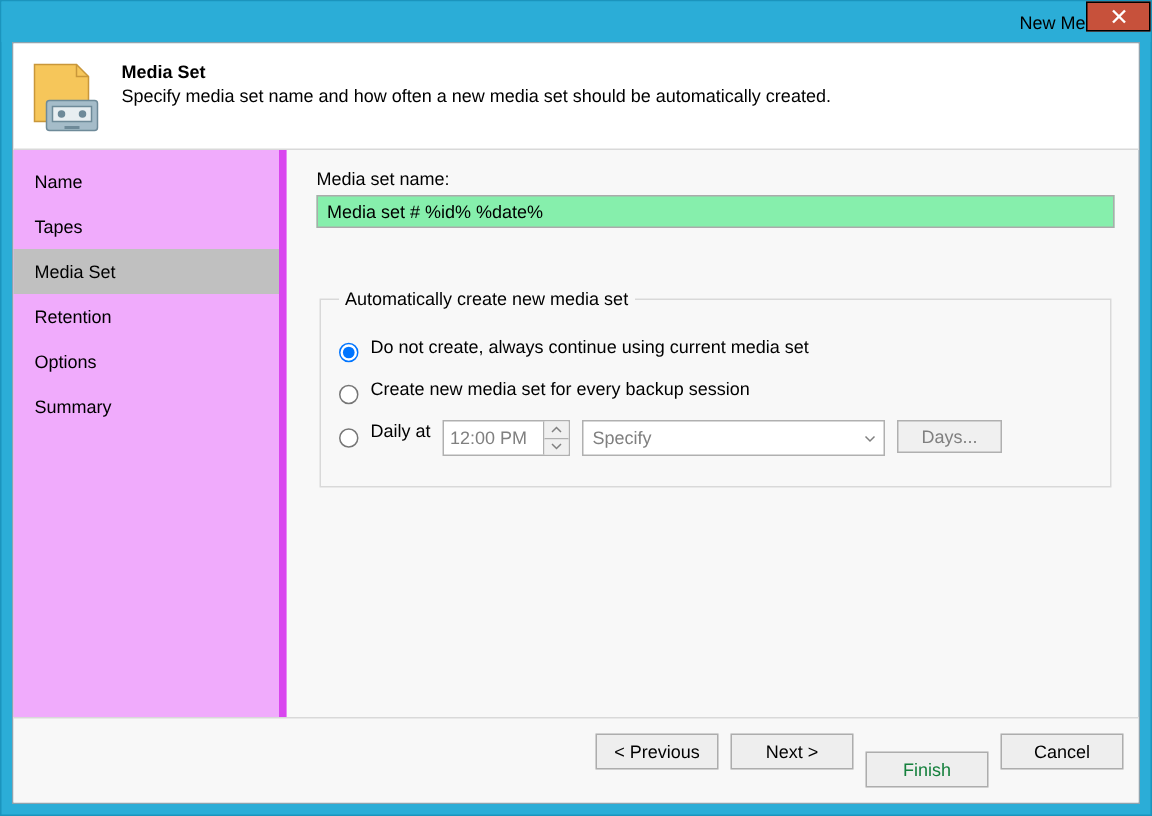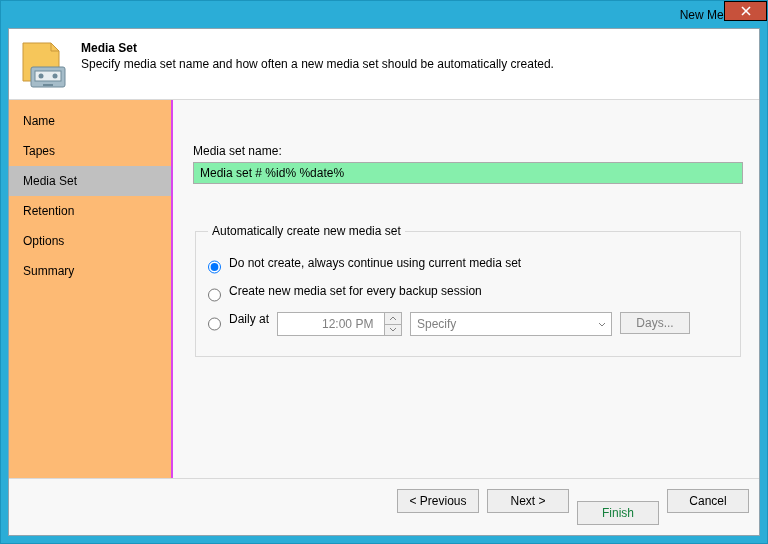--- a/index.html
+++ b/index.html
@@ -69,41 +69,41 @@
   .header-text h1 { font-size: 12px; font-weight: bold; margin: 4px 0 2px 0; }
   .header-text p  { font-size: 12px; margin: 0; }
 
   .body {
     flex: 1;
     display: flex;
     min-height: 0;
   }
 
   .nav {
-    width: 164px;
-    background: #fdba74;
-    border-right: 2px solid #d946ef;
+    width: 182px;
+    background: #f0abfc;
+    border-right: 5px solid #d946ef;
     padding-top: 6px;
     box-sizing: border-box;
   }
   .nav-item {
     padding: 8px 14px;
     font-size: 12px;
     color: #000;
   }
   .nav-item.active { background: #c0c0c0; }
 
   .content {
     flex: 1;
     padding: 12px 16px 12px 20px;
     font-size: 12px;
     position: relative;
   }
 
-  .field-label { margin-bottom: 4px; margin-top: 32px; }
+  .field-label { margin-bottom: 4px; }
   .text-input {
     width: 100%;
     box-sizing: border-box;
     height: 22px;
     border: 1px solid #ababab;
     background: #86efac;
     padding: 2px 6px;
     font-family: inherit;
     font-size: 12px;
   }
@@ -132,21 +132,20 @@
     background: #fff;
   }
   .timebox input {
     border: none;
     width: 58px;
     padding: 0 4px;
     font-family: inherit;
     font-size: 12px;
     color: #808080;
     background: transparent;
-    margin-left: 40px;
   }
   .spinner {
     width: 16px;
     display: flex;
     flex-direction: column;
     border-left: 1px solid #b0b0b0;
   }
   .spinner div {
     flex:1;
     background: #f0f0f0;

